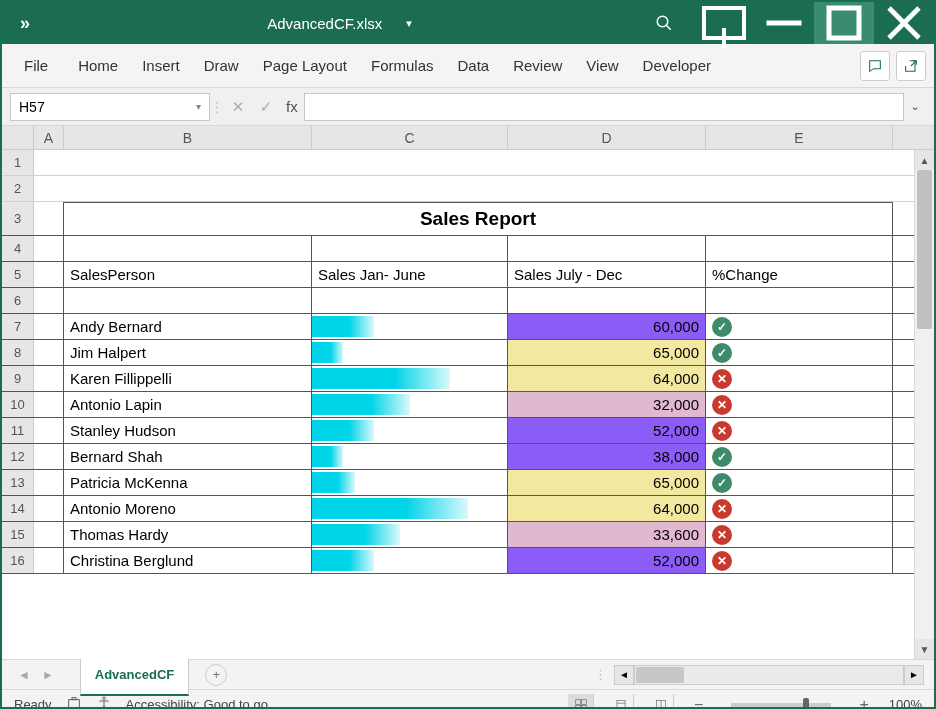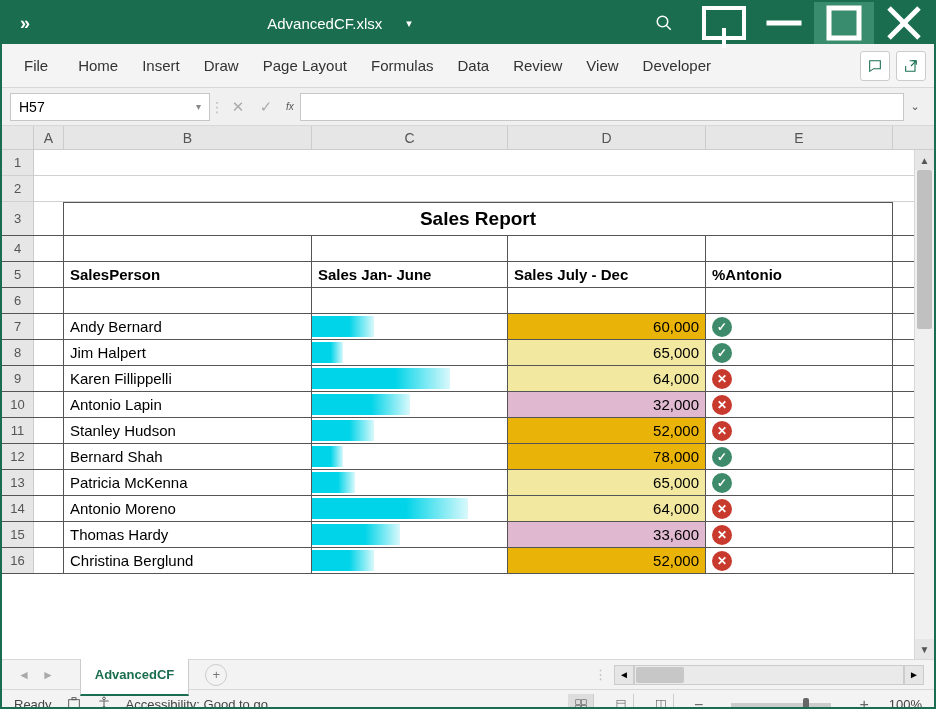--- a/index.html
+++ b/index.html
@@ -26,21 +26,21 @@
 .ribbon .ibtn svg { width: 16px; height: 16px; fill: #1a6e4f; }
 
 
 .fbar { height: 38px; background: #f0f0f0; border-bottom: 1px solid #d8d8d8; display: flex; align-items: center; padding: 6px 8px; }
 .namebox { width: 200px; height: 28px; border: 1px solid #c7c7c7; background: #fff; display: flex; align-items: center; padding: 0 8px; font-size: 14px; }
 .namebox .dd { margin-left: auto; color: #888; font-size: 10px; }
 .fbar .sep { color: #bbb; font-size: 14px; }
 .fbar .fxbtn { width: 28px; height: 28px; display: flex; align-items: center; justify-content: center; color: #aaa; font-size: 15px; }
 .fbar .fxbtn.cancel::after { content: "✕"; }
 .fbar .fxbtn.enter::after { content: "✓"; }
-.fbar .fx { font-style: italic; font-size: 10px; color: #555; padding: 0 6px; }
+.fbar .fx { font-size: 15px; color: #555; padding: 0 6px; }
 .fbox { flex: 1; height: 28px; border: 1px solid #c7c7c7; background: #fff; }
 .fbar .expand { width: 22px; text-align: center; font-size: 11px; color: #555; }
 
 
 .grid { position: relative; height: 533px; display: flex; flex-direction: column; background: #fff; }
 
 .col-headers { display: flex; height: 24px; background: #e6e6e6; border-bottom: 1px solid #ccc; }
 .ch { border-right: 1px solid #ccc; display: flex; align-items: center; justify-content: center; font-size: 14px; color: #555; background: #e6e6e6; }
 .ch.selall { width: 32px; border-right: 1px solid #ccc; }
 .ch.ca { width: 30px; }
@@ -58,27 +58,27 @@
 .cell.cc { width: 196px; }
 .cell.cd { width: 198px; justify-content: flex-end; }
 .cell.ce { width: 187px; }
 
 
 .title-row .merged { width: 829px; border-right: 1px solid #555; display: flex; align-items: center; justify-content: center; font-weight: bold; font-size: 19px; padding: 2px 0; border-top: 1px solid #555; }
 .title-row { height: 34px; }
 
 .data-block .cell { border-right: 1px solid #555; border-bottom: none; }
 .data-block .row { border-bottom: 1px solid #555; }
-.header-row .cell { font-weight: bold; }
+.header-row .cell { font-weight: normal; }
 
 
 .dbar { position: absolute; left: 0; top: 2px; bottom: 2px; background: linear-gradient(90deg, #00d4e8 60%, rgba(0,212,232,0.15) 100%); }
 
 
-.cd.orange { background: #eab308; }
+.cd.orange { background: #8b5cf6; }
 .cd.yellow { background: #f2e8a0; }
 .cd.pink { background: #e0b8d0; }
 
 
 .chg-icon { width: 20px; height: 20px; border-radius: 50%; display: flex; align-items: center; justify-content: center; font-size: 12px; color: #fff; font-weight: bold; }
 .chg-icon.ok { background: #3d8b6a; }
 .chg-icon.bad { background: #c93a2e; }
 
 
 .vscroll { position: absolute; right: 0; top: 0; width: 20px; height: 100%; background: #f0f0f0; border-left: 1px solid #d8d8d8; display: flex; flex-direction: column; }
@@ -235,21 +235,21 @@
           <div class="cell cd"></div>
           <div class="cell ce"></div>
         </div>
 
       <div class="row header-row">
           <div class="rh">5</div>
           <div class="cell ca"></div>
         <div class="cell cb">SalesPerson</div>
         <div class="cell cc">Sales Jan- June</div>
         <div class="cell cd" style="justify-content:flex-start">Sales July - Dec</div>
-        <div class="cell ce">%Antonio</div>
+        <div class="cell ce">%Change</div>
       </div>
 
       <div class="row">
           <div class="rh">6</div>
           <div class="cell ca"></div>
           <div class="cell cb"></div>
           <div class="cell cc"></div>
           <div class="cell cd"></div>
           <div class="cell ce"></div>
         </div>
@@ -315,21 +315,21 @@
               <span class="chg-icon bad">✕</span>
             </div>
           </div>
           <div class="row">
             <div class="rh">12</div>
             <div class="cell ca"></div>
             <div class="cell cb">Bernard Shah</div>
             <div class="cell cc">
               <div class="dbar" style="width:16%"></div>
             </div>
-            <div class="cell cd orange">78,000</div>
+            <div class="cell cd orange">38,000</div>
             <div class="cell ce">
               <span class="chg-icon ok">✓</span>
             </div>
           </div>
           <div class="row">
             <div class="rh">13</div>
             <div class="cell ca"></div>
             <div class="cell cb">Patricia McKenna</div>
             <div class="cell cc">
               <div class="dbar" style="width:22%"></div>

